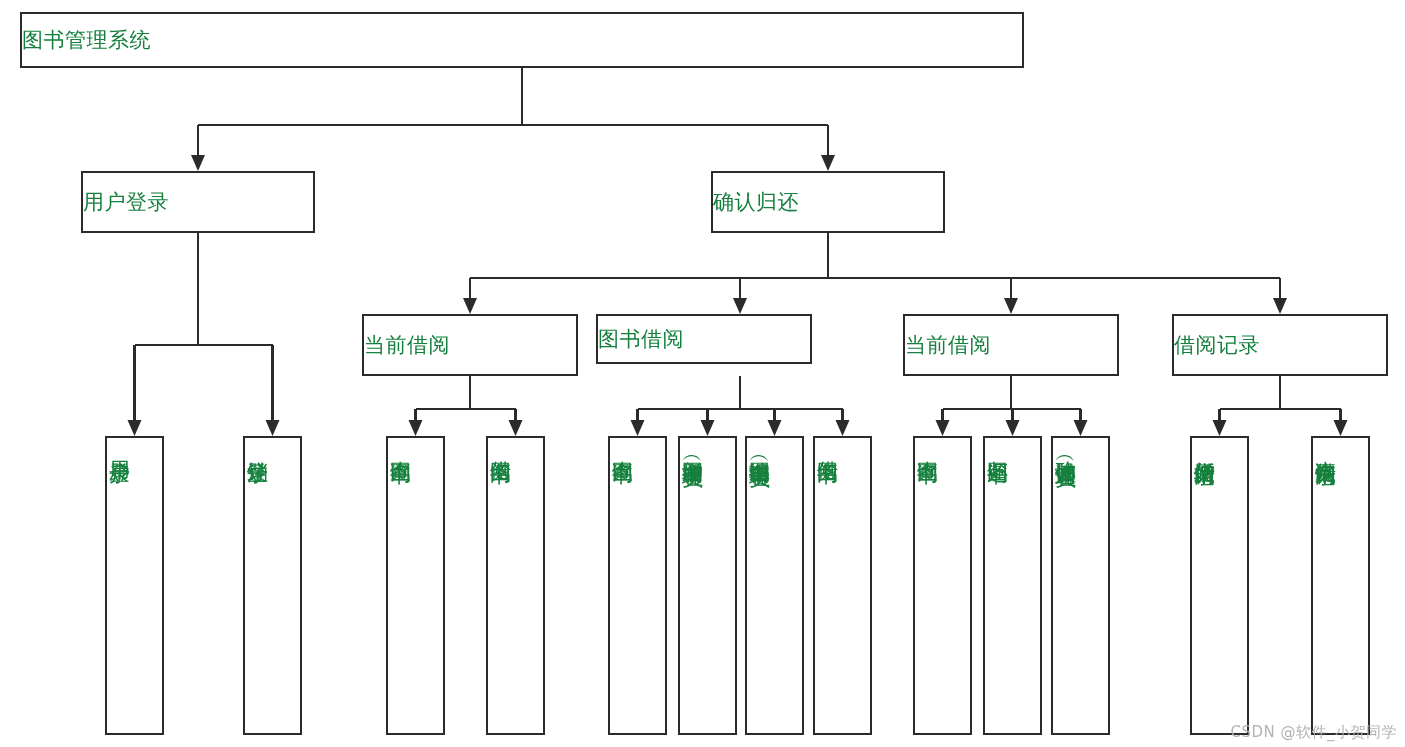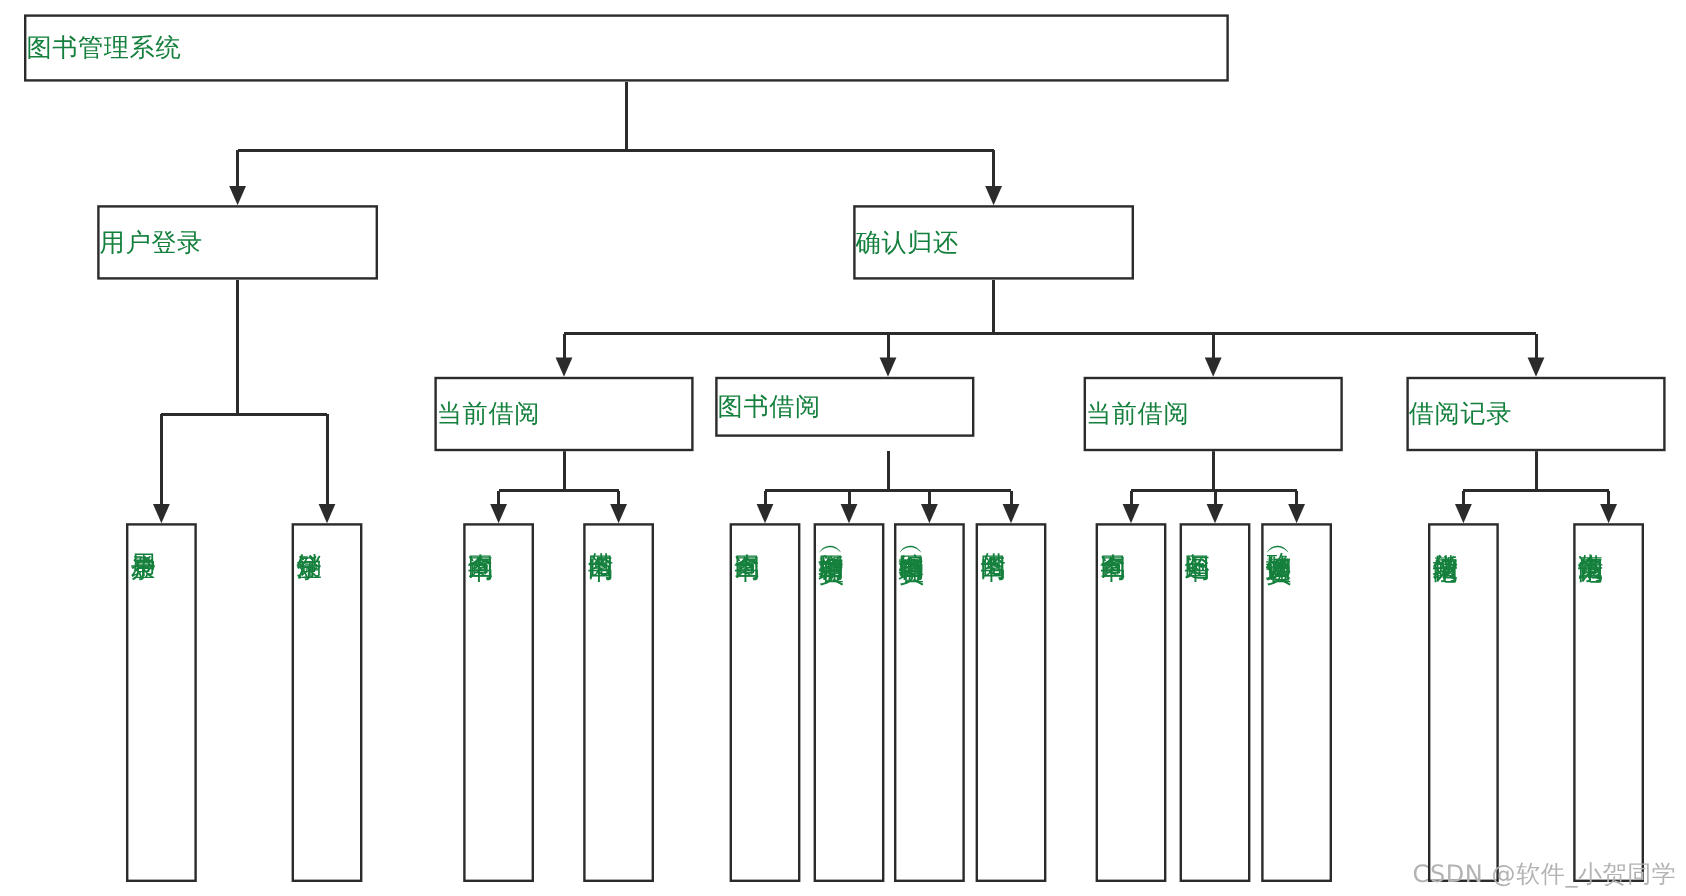--- a/index.html
+++ b/index.html
@@ -55,21 +55,21 @@
     font-size: 21px;
     line-height: 1.12;
     letter-spacing: 1px;
     white-space: nowrap;
     display: block;
   }
   #watermark {
     position: absolute;
     right: 8px;
     bottom: 5px;
-    font-size: 20px;
+    font-size: 15px;
     color: #b3b3b3;
     letter-spacing: 0.5px;
     white-space: nowrap;
     z-index: 5;
     font-family: "DejaVu Sans", "Liberation Sans", sans-serif;
   }
 </style>
 </head>
 <body>
 

